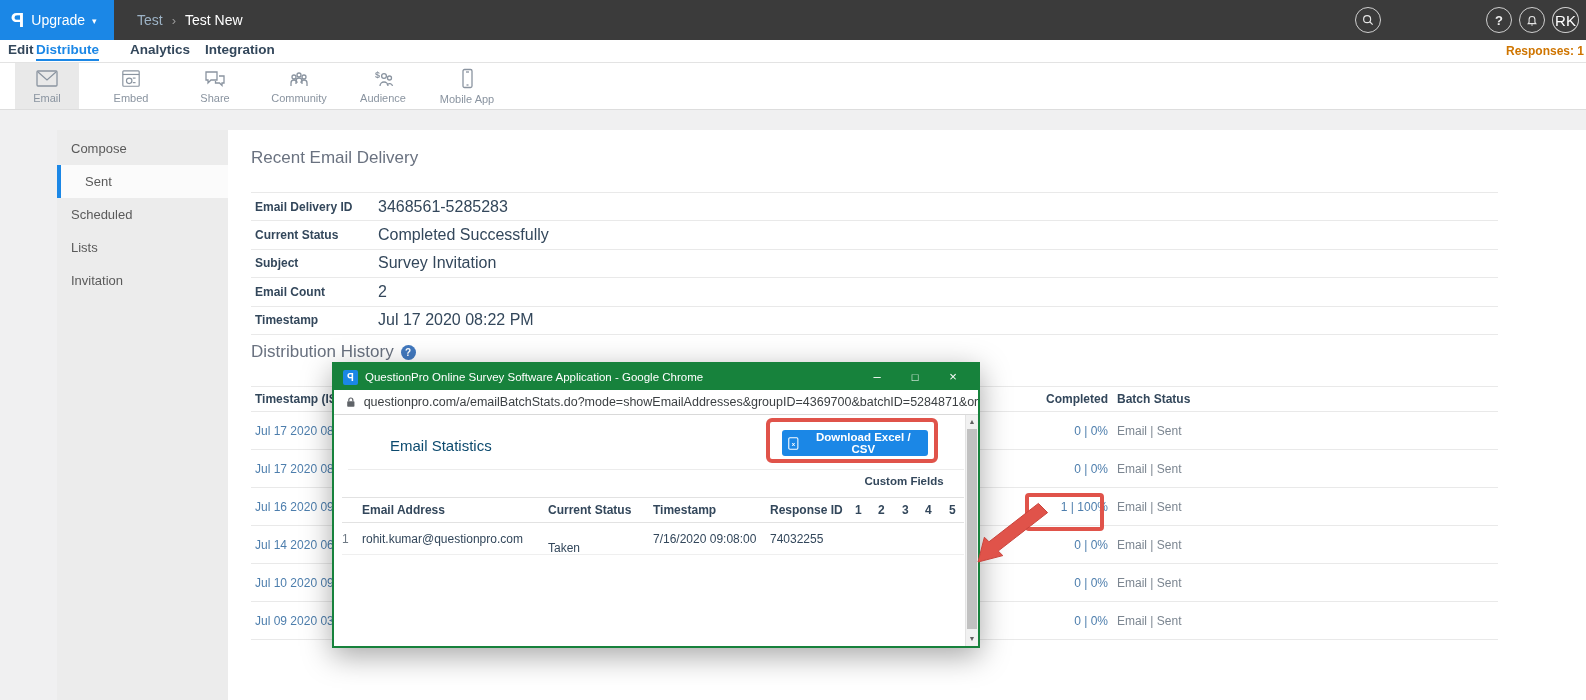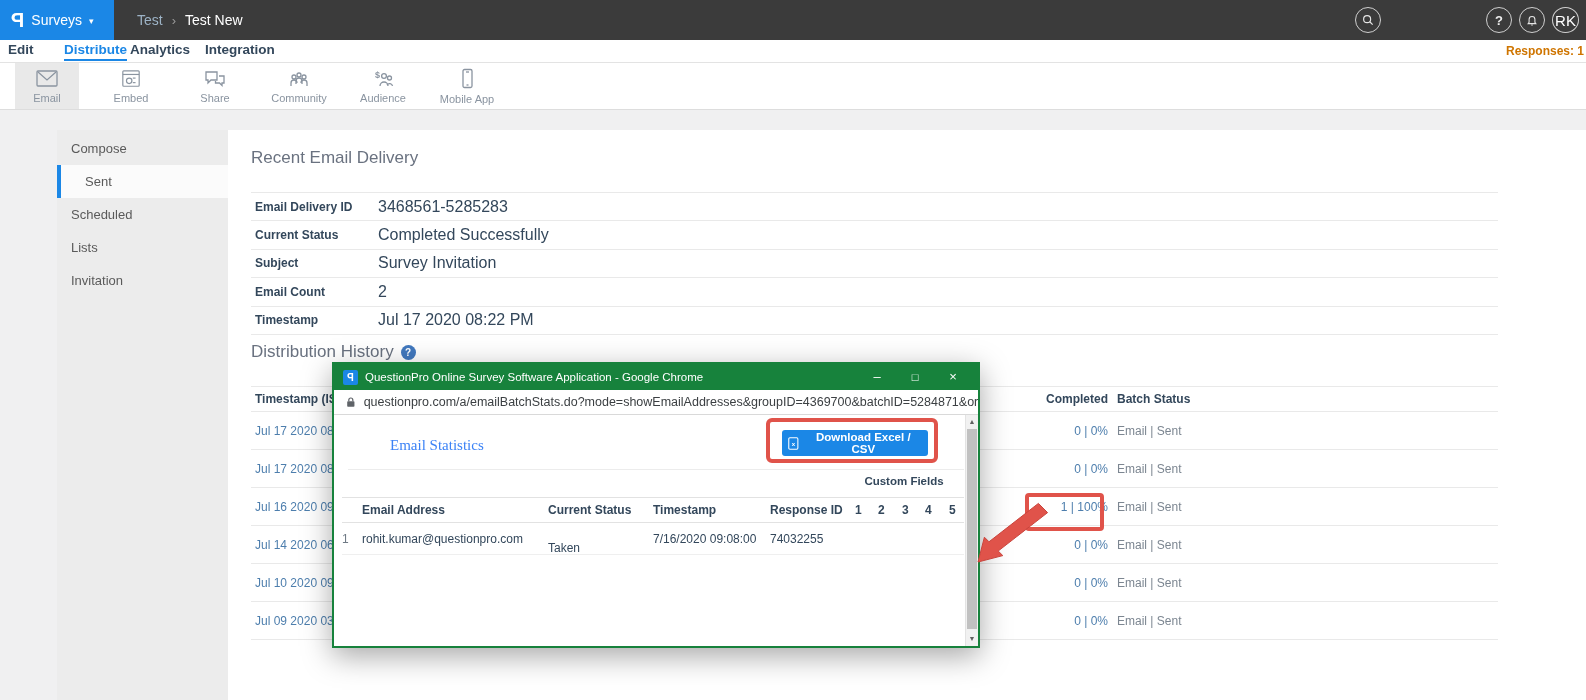--- a/index.html
+++ b/index.html
@@ -64,21 +64,21 @@
   
   .popup{position:absolute;left:332px;top:362px;width:648px;height:286px;border:2px solid #17823c;background:#fff;box-shadow:0 8px 28px rgba(0,0,0,.35);}
   .pop-titlebar{height:26px;background:#17823c;display:flex;align-items:center;padding:0 6px;}
   .favicon{width:15px;height:15px;background:#1b87e6;border-radius:2px;color:#fff;font-size:10px;font-weight:700;display:flex;align-items:center;justify-content:center;margin:0 7px 0 3px;}
   .favicon span{transform:scaleX(-1);display:inline-block;}
   .pop-title{color:#fff;font-size:11.5px;flex:1;white-space:nowrap;overflow:hidden;}
   .win-ctl{width:38px;text-align:center;color:#fff;font-size:13px;cursor:pointer;line-height:26px;}
   .pop-urlbar{height:25px;background:#fff;border-bottom:1px solid #d9d9d9;display:flex;align-items:center;padding-left:12px;gap:8px;cursor:text;}
   .pop-url{font-size:12.5px;color:#3c4043;white-space:nowrap;overflow:hidden;}
   .pop-content{position:relative;height:231px;background:#fff;}
-  .pop-heading{position:absolute;left:56px;top:22px;font-size:15px;color:#3b82f6;font-family:Liberation Serif, serif;}
+  .pop-heading{position:absolute;left:56px;top:22px;font-size:15px;color:#0c4a6e;}
   .dl-btn{position:absolute;left:448px;top:15px;width:146px;height:26px;background:#1b87e6;border:none;border-radius:3px;color:#fff;font-size:11.5px;font-weight:700;display:flex;align-items:center;justify-content:center;gap:6px;cursor:pointer;}
   .pop-divider{position:absolute;left:14px;top:54px;width:616px;height:1px;background:#ececec;}
   .custom-fields{position:absolute;left:500px;top:60px;width:140px;text-align:center;font-size:11.5px;font-weight:700;color:#33475b;}
   .pt-head{position:absolute;left:8px;top:82px;width:622px;height:26px;border-top:1px solid #e2e2e2;border-bottom:1px solid #e2e2e2;}
   .pt-row{position:absolute;left:8px;top:108px;width:622px;height:32px;border-bottom:1px solid #efefef;}
   .pt-cell{position:absolute;top:50%;transform:translateY(-50%);font-size:12px;color:#33475b;white-space:nowrap;}
   .pt-head .pt-cell{font-weight:700;}
   .scrollbar{position:absolute;right:0;top:0;width:13px;height:231px;background:#f1f1f1;border-left:1px solid #e3e3e3;}
   .scroll-arrow{position:absolute;left:0;width:12px;height:12px;font-size:7px;color:#606060;text-align:center;line-height:12px;cursor:pointer;}
   .scroll-thumb{position:absolute;left:1px;top:14px;width:10px;height:200px;background:#c1c1c1;cursor:pointer;}
@@ -90,21 +90,21 @@
   .anno-arrow{position:absolute;left:972px;top:500px;pointer-events:none;}
 </style>
 </head>
 <body>
 
 <div id="app">
 
   <div class="navbar">
     <div class="brand">
       <span class="logo">P</span>
-      <span class="prod">Surveys</span>
+      <span class="prod">Upgrade</span>
       <span class="caret">▾</span>
     </div>
     <div class="breadcrumb">
       <span class="crumb-parent">Test</span>
       <span class="crumb-sep">›</span>
       <span class="crumb-current">Test New</span>
     </div>
     <div class="nav-circle" style="left:1355px;">
       <svg width="14" height="14" viewBox="0 0 24 24">
         <circle cx="10.5" cy="10.5" r="6" fill="none" stroke="#e6e6e6" stroke-width="2"></circle>
@@ -119,21 +119,21 @@
       <svg width="14" height="14" viewBox="0 0 24 24">
         <path d="M7 16 v-5 a5 5 0 0 1 10 0 v5 l1.6 2.2 h-13.2 z" fill="none" stroke="#e6e6e6" stroke-width="1.8"></path>
         <circle cx="12" cy="20.6" r="1.3" fill="#e6e6e6"></circle>
       </svg>
     </div>
     <div class="avatar">RK</div>
   </div>
 
   <div class="tabbar">
     <span class="tab" style="left:8px;">Edit</span>
-    <span class="tab active" style="left:64px;">Distribute</span>
+    <span class="tab active" style="left:36px;">Distribute</span>
     <span class="tab" style="left:130px;">Analytics</span>
     <span class="tab" style="left:205px;">Integration</span>
     <span class="responses">Responses: 1</span>
   </div>
 
   <div class="toolbar">
     <div class="tool-item selected" style="left:15px;">
       <svg width="24" height="20" viewBox="0 0 24 20">
         <rect x="2" y="2" width="20" height="15" rx="1"></rect>
           <polyline points="3,3 12,11 21,3"></polyline>

